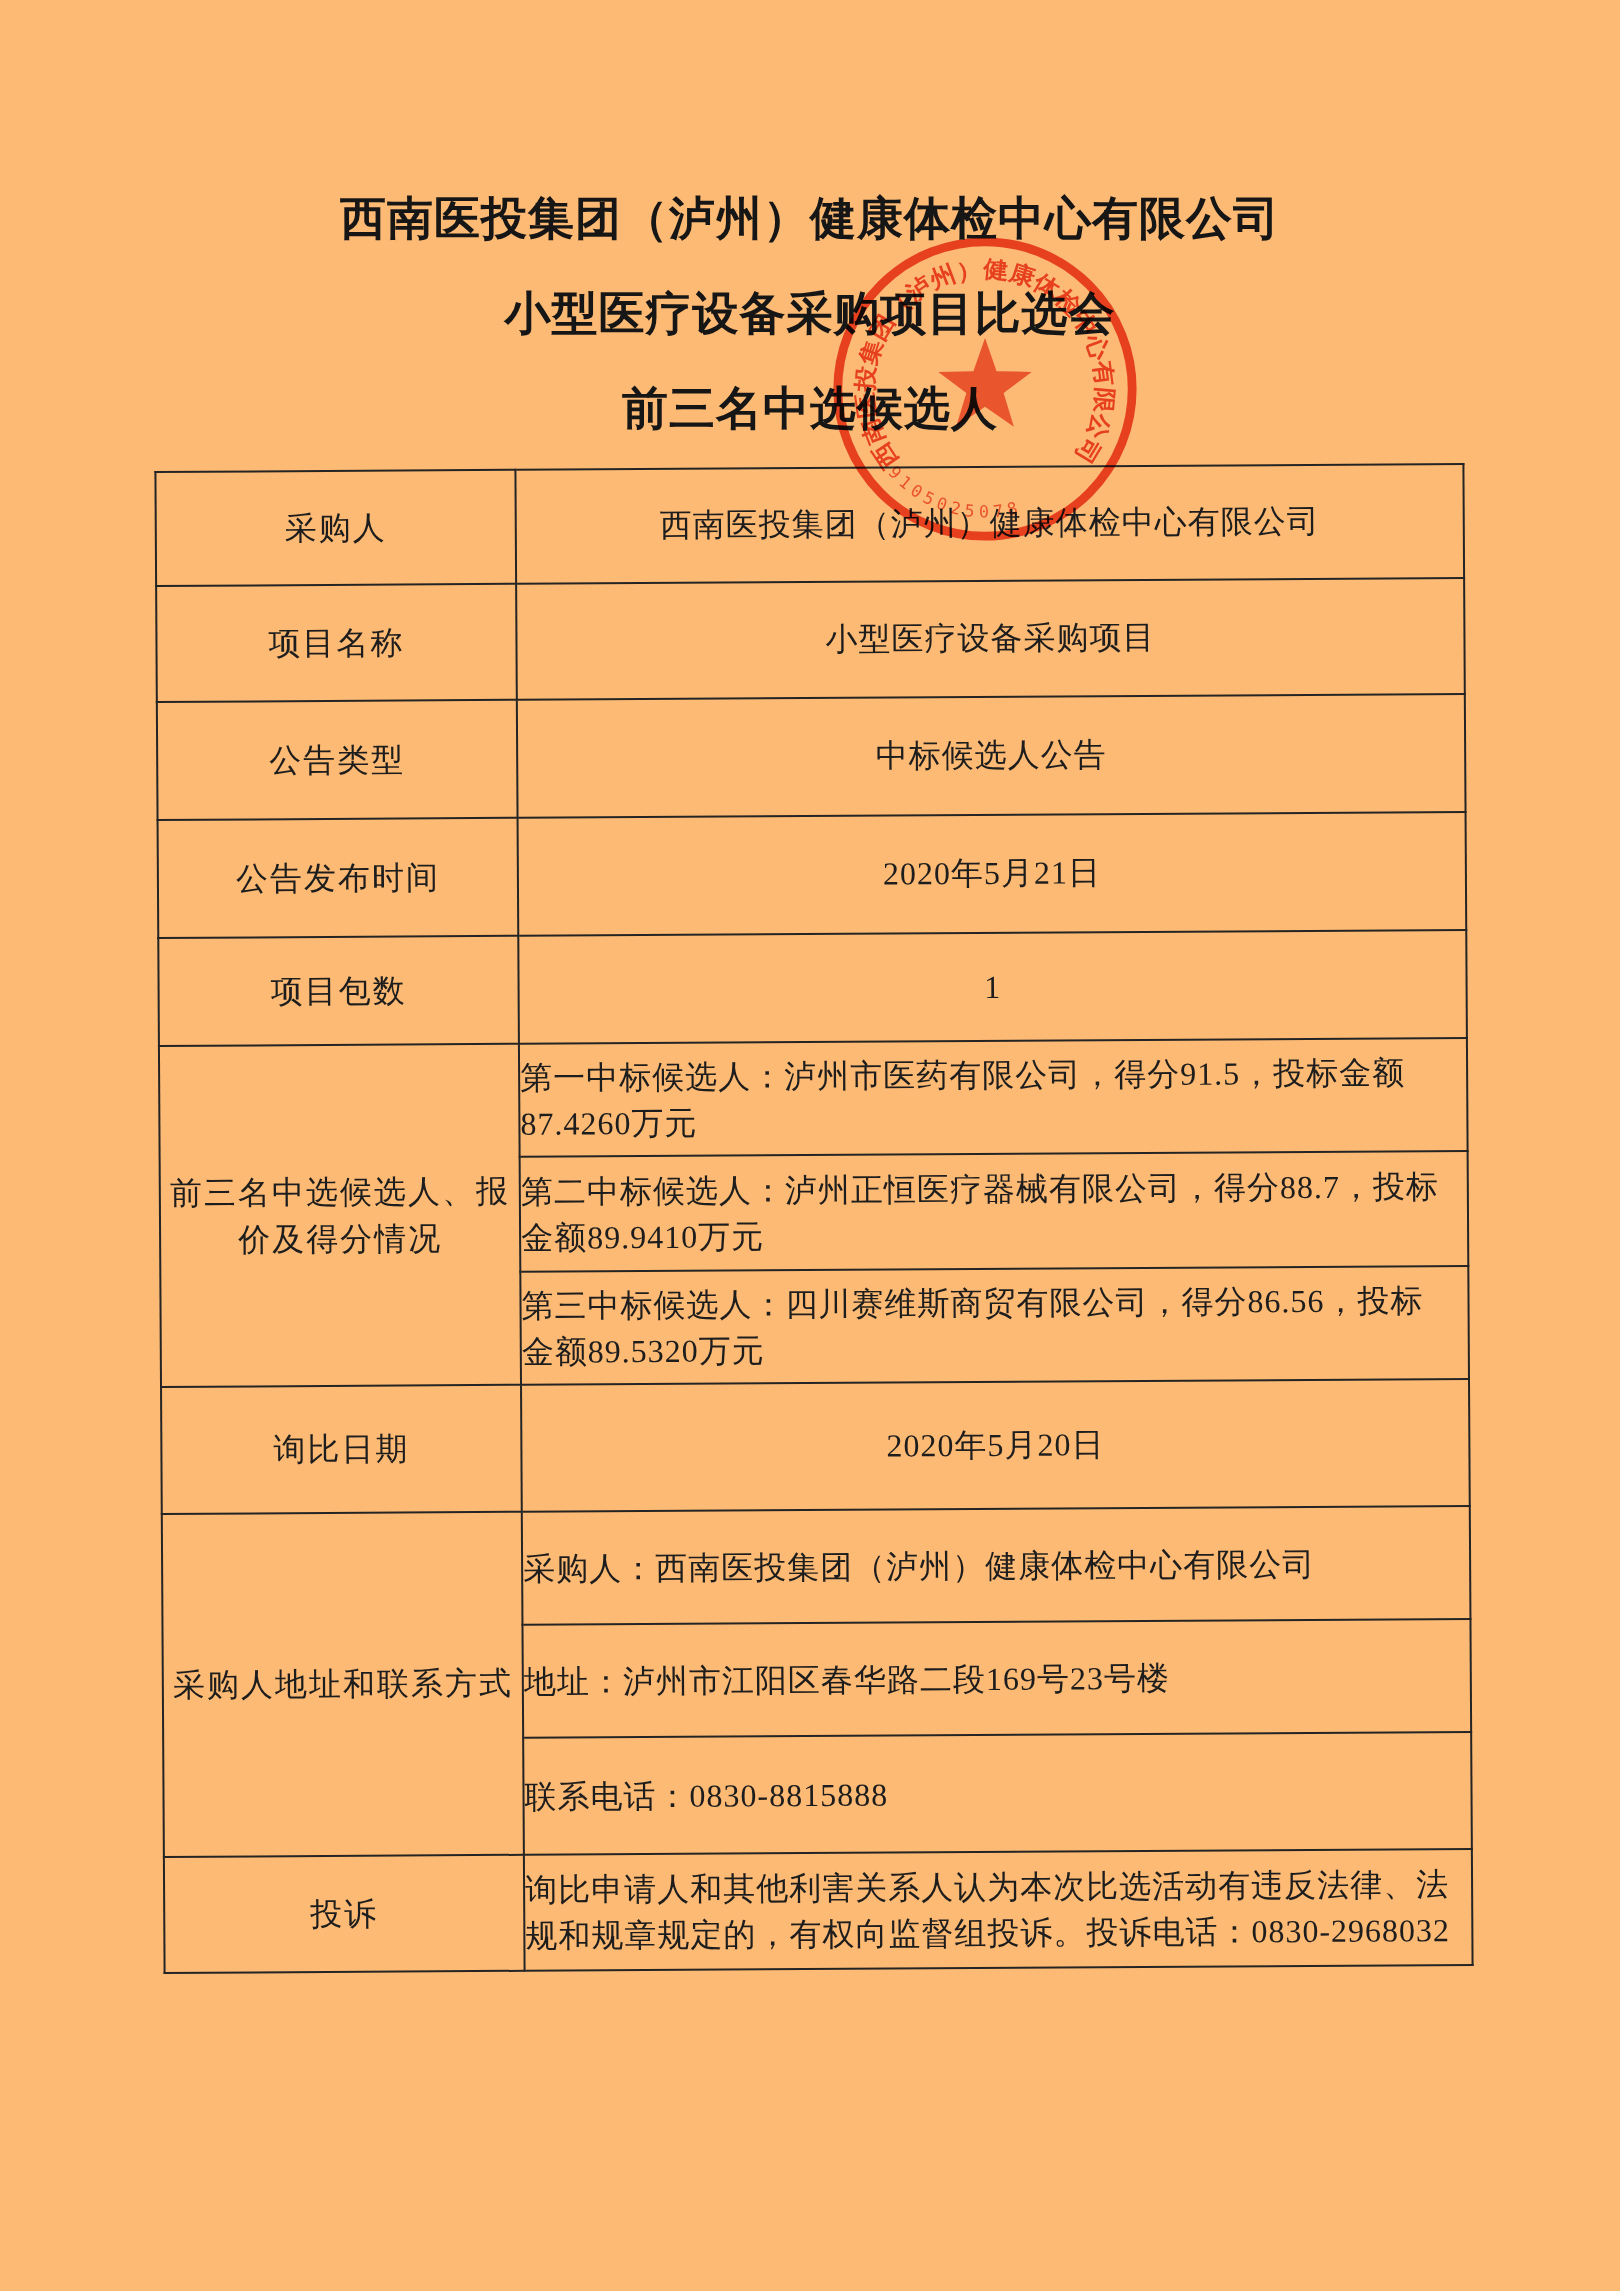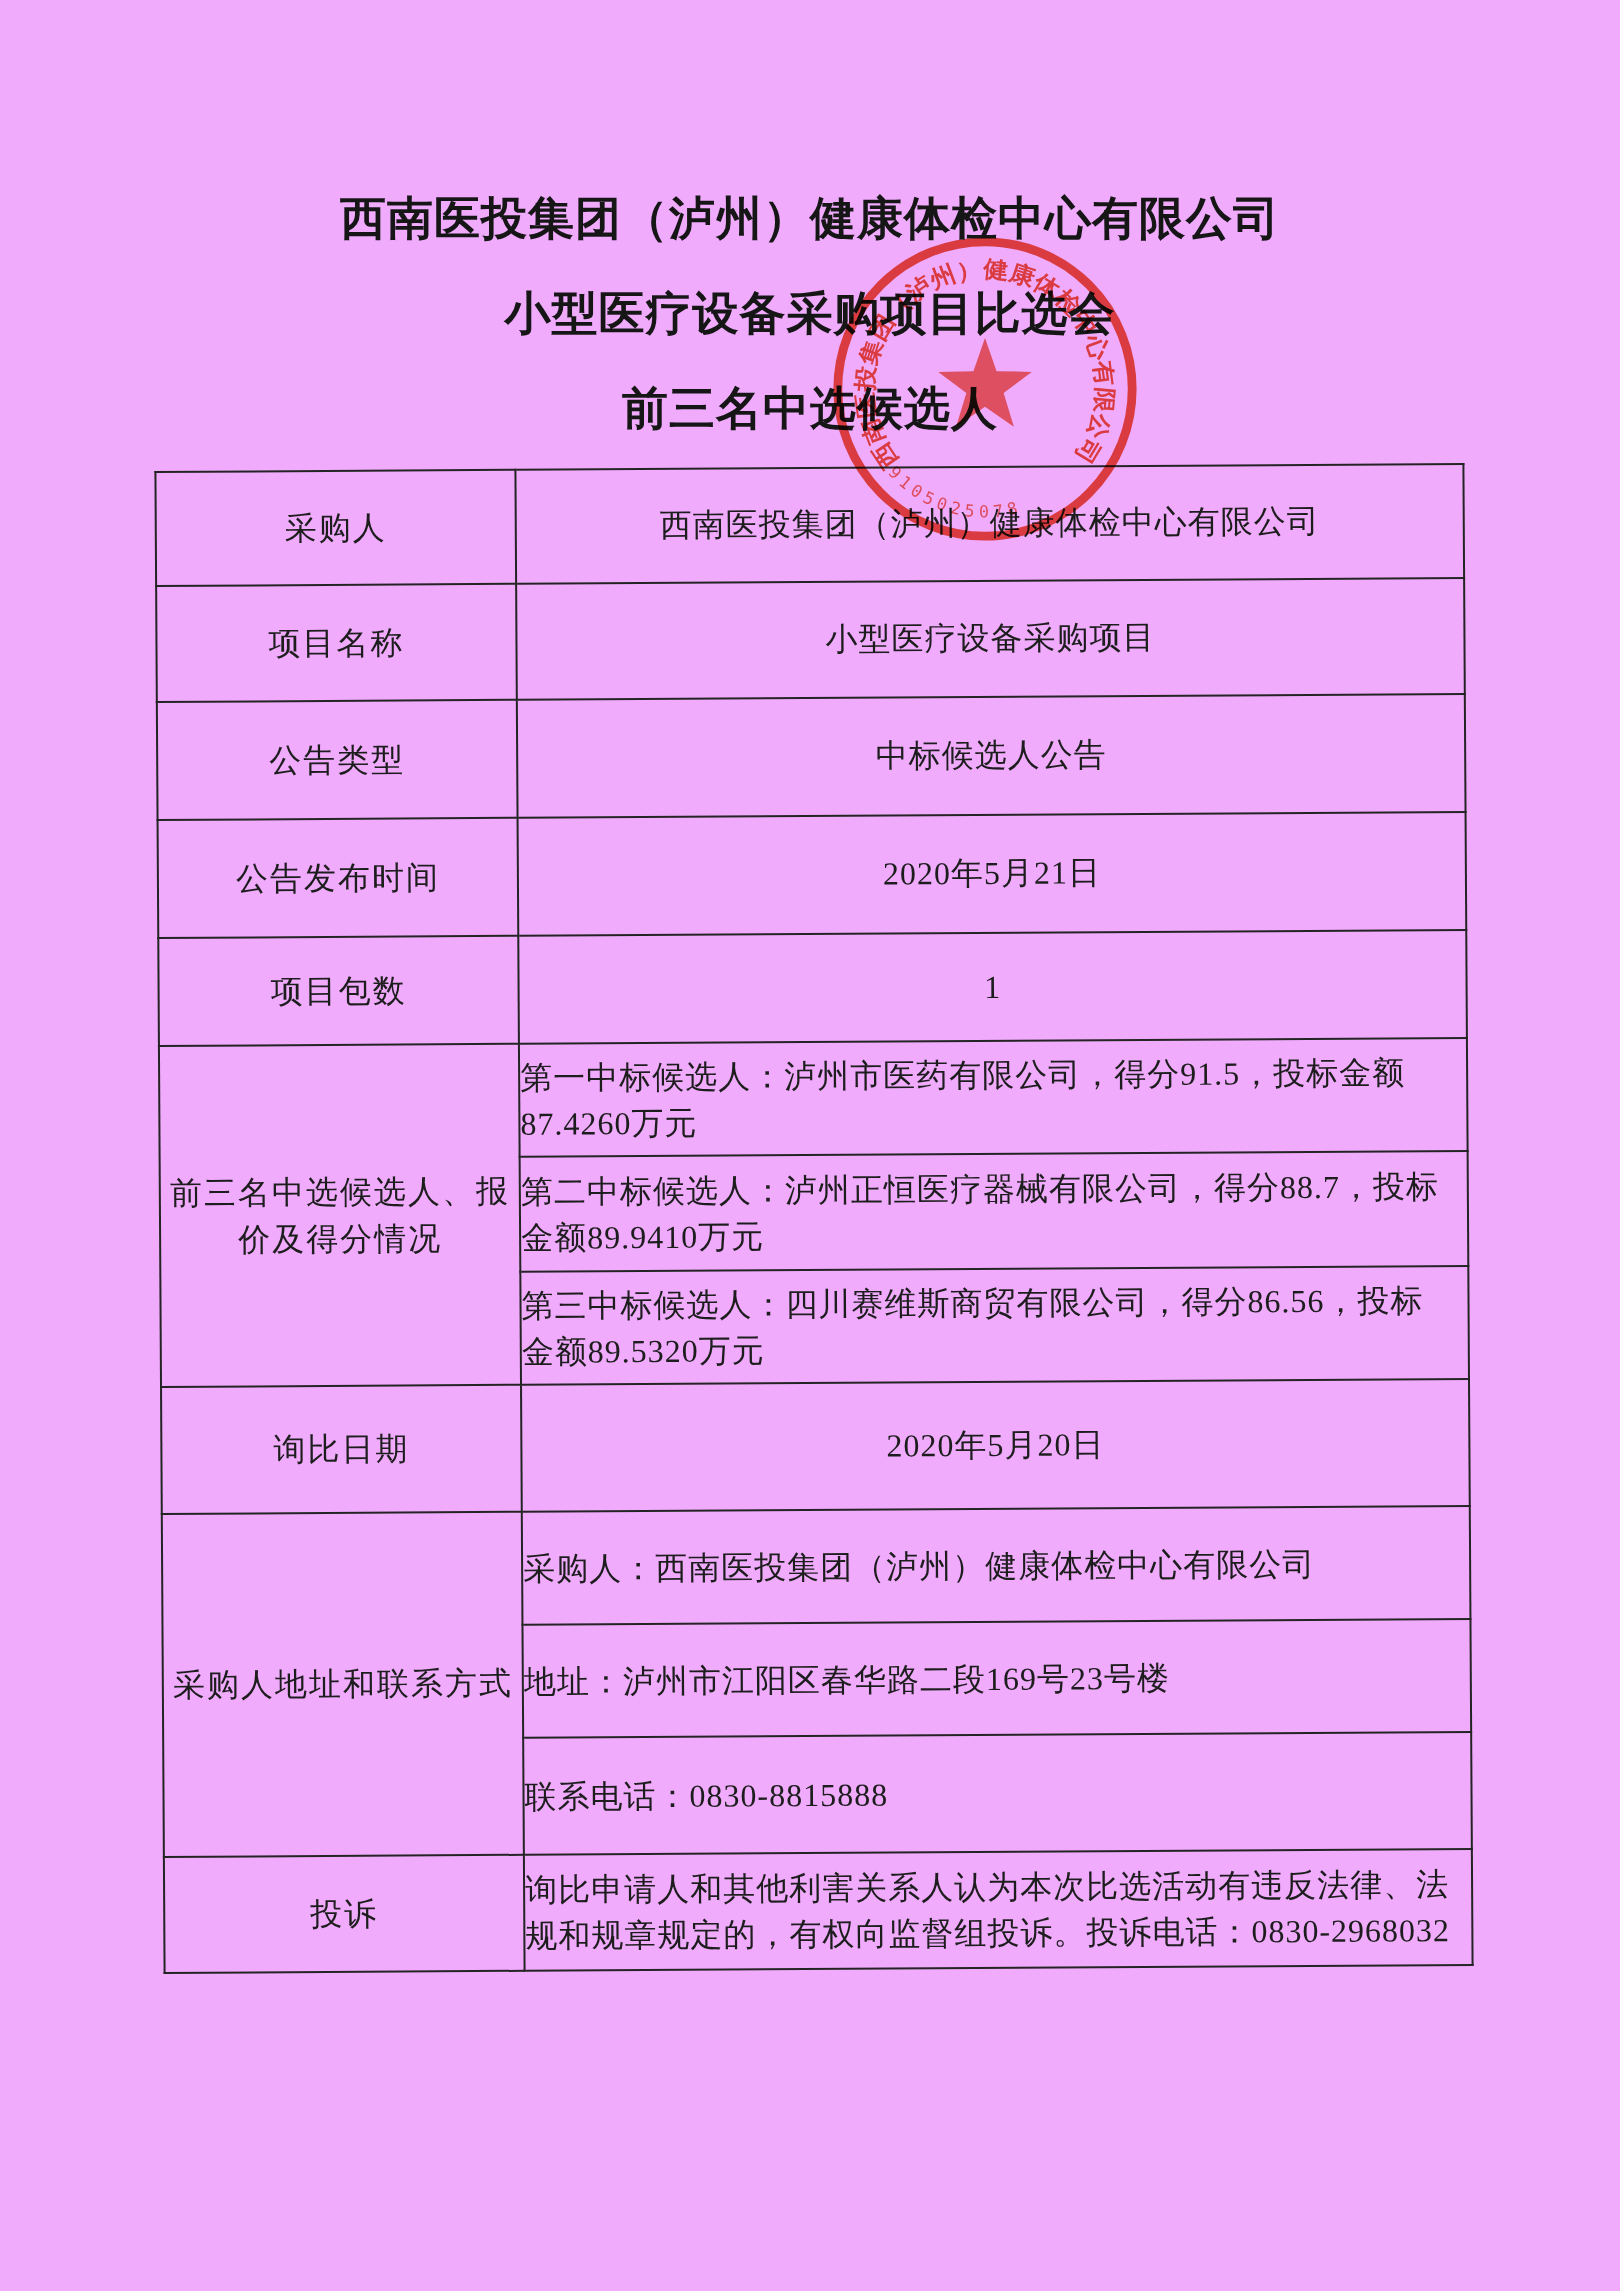--- a/index.html
+++ b/index.html
@@ -4,21 +4,21 @@
 <style>
   html,body{margin:0;padding:0;}
   body{
     width:1620px;height:2292px;
     background:#ffffff;
     position:relative;
     font-family:"Liberation Serif","DejaVu Serif",serif;
     color:#1b1b1b;
     overflow:hidden;
   }
-  .page{position:absolute;inset:0;background:#f0abfc;}
+  .page{position:absolute;inset:0;background:#fdba74;}
 
   
   .title-block{
     position:absolute;top:192px;left:0;width:100%;
     text-align:center;
   }
   .title-line{
     font-size:46px;font-weight:bold;
     height:53px;line-height:53px;
     margin-bottom:42px;

